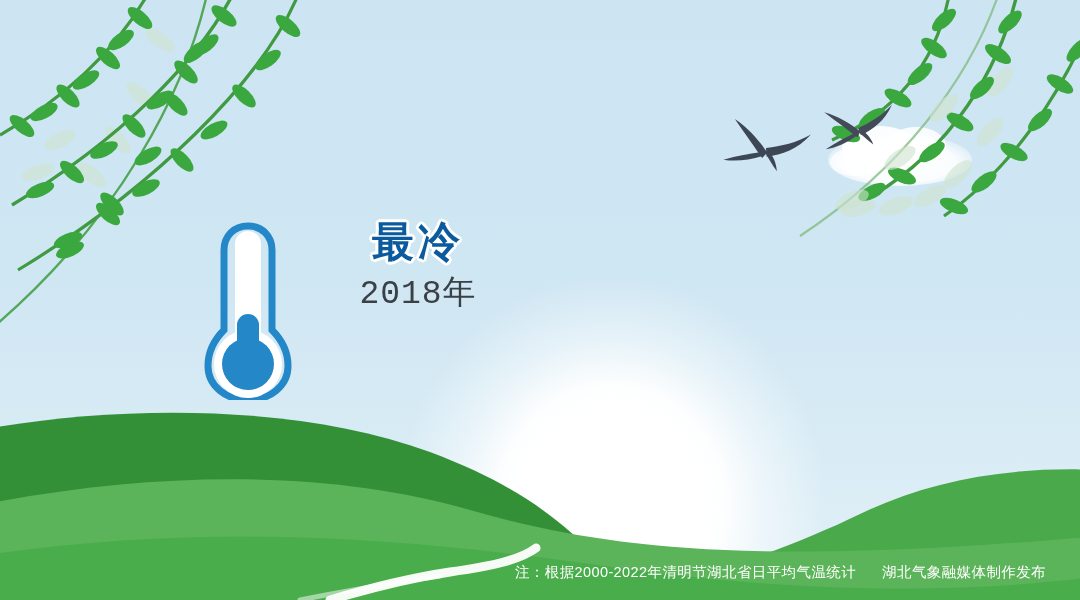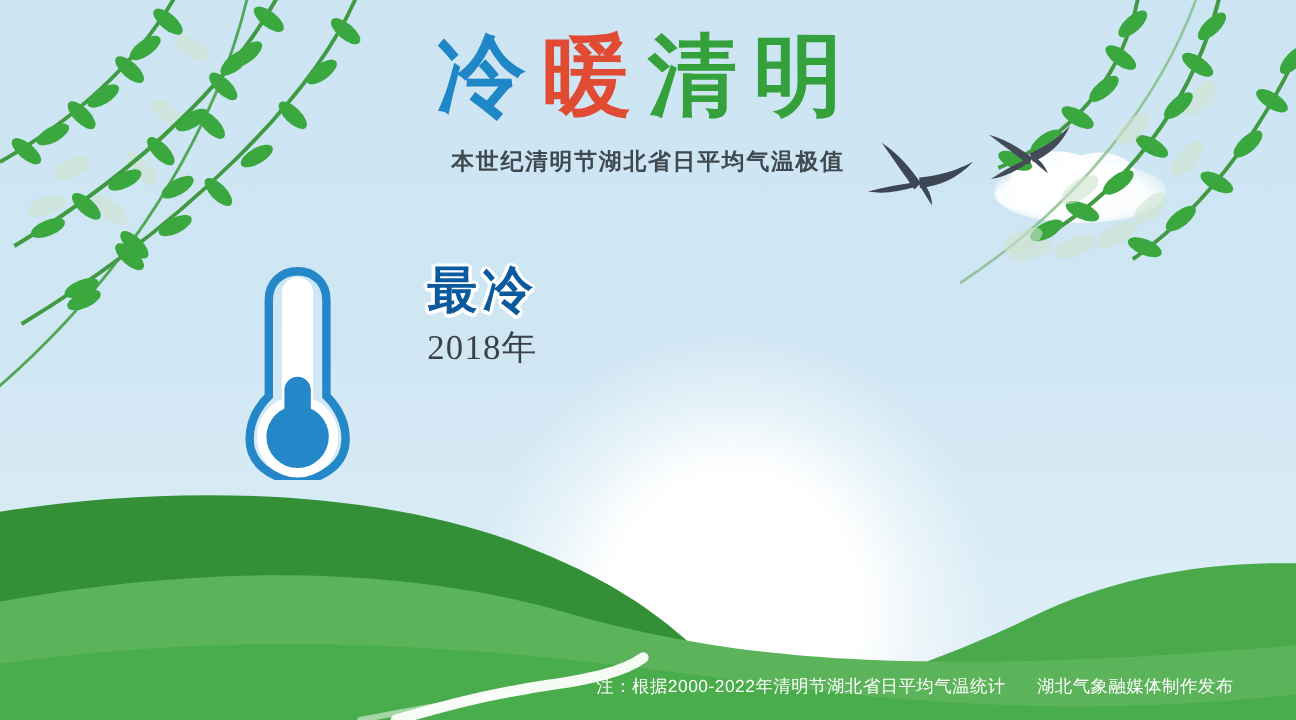--- a/index.html
+++ b/index.html
@@ -27,36 +27,36 @@
   #main-title span{display:inline-block;}
   .t-cold{color:#1f86c8;}
   .t-warm{color:#e24b33;}
   .t-green{color:#34a13c;}
   #subtitle{
     margin:22px 0 0 0;font-size:19px;font-weight:bold;color:#3f4a50;
     letter-spacing:1.5px;white-space:nowrap;
   }
 
   
-  .stat{position:absolute;top:214px;z-index:45;display:flex;align-items:flex-start;}
+  .stat{position:absolute;top:214px;z-index:45;display:flex;align-items:flex-start;gap:16px;}
   #stat-cold{left:196px;}
   #stat-warm{left:598px;}
   .thermo{width:104px;height:186px;flex:0 0 104px;}
   .stat-text{margin-left:14px;padding-top:6px;text-align:center;width:176px;}
   .stat-label{
     font-size:42px;font-weight:bold;line-height:1.05;letter-spacing:4px;
     font-family:"DejaVu Sans","Liberation Sans",sans-serif;
   }
   .stat-value{
     font-size:46px;font-weight:bold;line-height:1.25;margin-top:8px;letter-spacing:0px;
     font-family:"DejaVu Sans","Liberation Sans",sans-serif;
   }
   .stat-year{
-    font-size:29px;color:#3a4046;margin-top:6px;letter-spacing:1px;
-    font-family:Liberation Serif, serif;
+    font-size:33px;color:#3a4046;margin-top:6px;letter-spacing:1px;
+    font-family:Liberation Mono, monospace;
   }
   
   #stat-cold .stat-label{
     color:#0b5a9e;
     text-shadow:
       -2px -2px 0 #fff, 2px -2px 0 #fff, -2px 2px 0 #fff, 2px 2px 0 #fff,
       0 -3px 0 #fff, 0 3px 0 #fff, -3px 0 0 #fff, 3px 0 0 #fff;
   }
   #stat-cold .stat-value{
     color:#52b3e4;
@@ -74,21 +74,21 @@
   #stat-warm .stat-value{
     color:#dd4238;
     text-shadow:
       -2px -2px 0 #fff, 2px -2px 0 #fff, -2px 2px 0 #fff, 2px 2px 0 #fff,
       0 -2.5px 0 #fff, 0 2.5px 0 #fff, -2.5px 0 0 #fff, 2.5px 0 0 #fff;
   }
 
   
   #footer{
     position:absolute;left:0;bottom:18px;width:1080px;z-index:60;
-    text-align:right;padding-right:52px;box-sizing:border-box;
+    text-align:right;padding-right:34px;box-sizing:border-box;
     color:#ffffff;font-size:14.5px;letter-spacing:0.4px;white-space:nowrap;
   }
   #footer span{display:inline-block;}
   #footer-note{margin-right:26px;}
 </style>
 </head>
 <body>
 
 <div id="poster">
 
@@ -267,26 +267,20 @@
       <path d="M 2,2 C 8,6 12,12 14,20 C 8,14 3,8 0,4 Z" fill="#3d4654"></path>
     </g>
     <g transform="translate(858,128) rotate(-8) scale(0.92)">
       <path d="M 0,0 C 14,-4 28,-10 40,-20 C 30,-4 16,4 2,8 Z" fill="#434b58"></path>
       <path d="M 2,4 C -8,-6 -20,-16 -34,-22 C -20,-8 -10,2 -2,10 Z" fill="#434b58"></path>
       <path d="M -2,8 C -14,14 -26,18 -38,18 C -26,12 -14,8 -2,4 Z" fill="#434b58"></path>
       <path d="M 2,2 C 8,6 12,12 14,20 C 8,14 3,8 0,4 Z" fill="#434b58"></path>
     </g>
   </svg>
 
-  <div id="title-block">
-    <h1 id="main-title">
-      <span class="t-cold">冷</span><span class="t-warm">暖</span><span class="t-green">清</span><span class="t-green">明</span>
-    </h1>
-    <p id="subtitle">本世纪清明节湖北省日平均气温极值</p>
-  </div>
 
   <div class="stat" id="stat-cold">
     <svg class="thermo" viewBox="0 0 104 186">
 
       <path d="M 52,12 C 66,12 76,22 76,36 L 76,116 C 86,126 92,138 92,152
                C 92,172 74,186 52,186 C 30,186 12,172 12,152
                C 12,138 18,126 28,116 L 28,36 C 28,22 38,12 52,12 Z" fill="none" stroke="#2387c8" stroke-width="7"></path>
 
       <path d="M 52,30 L 52,126" stroke="#ffffff" stroke-width="26" stroke-linecap="round"></path>
       <circle cx="52" cy="150" r="34" fill="#ffffff"></circle>

